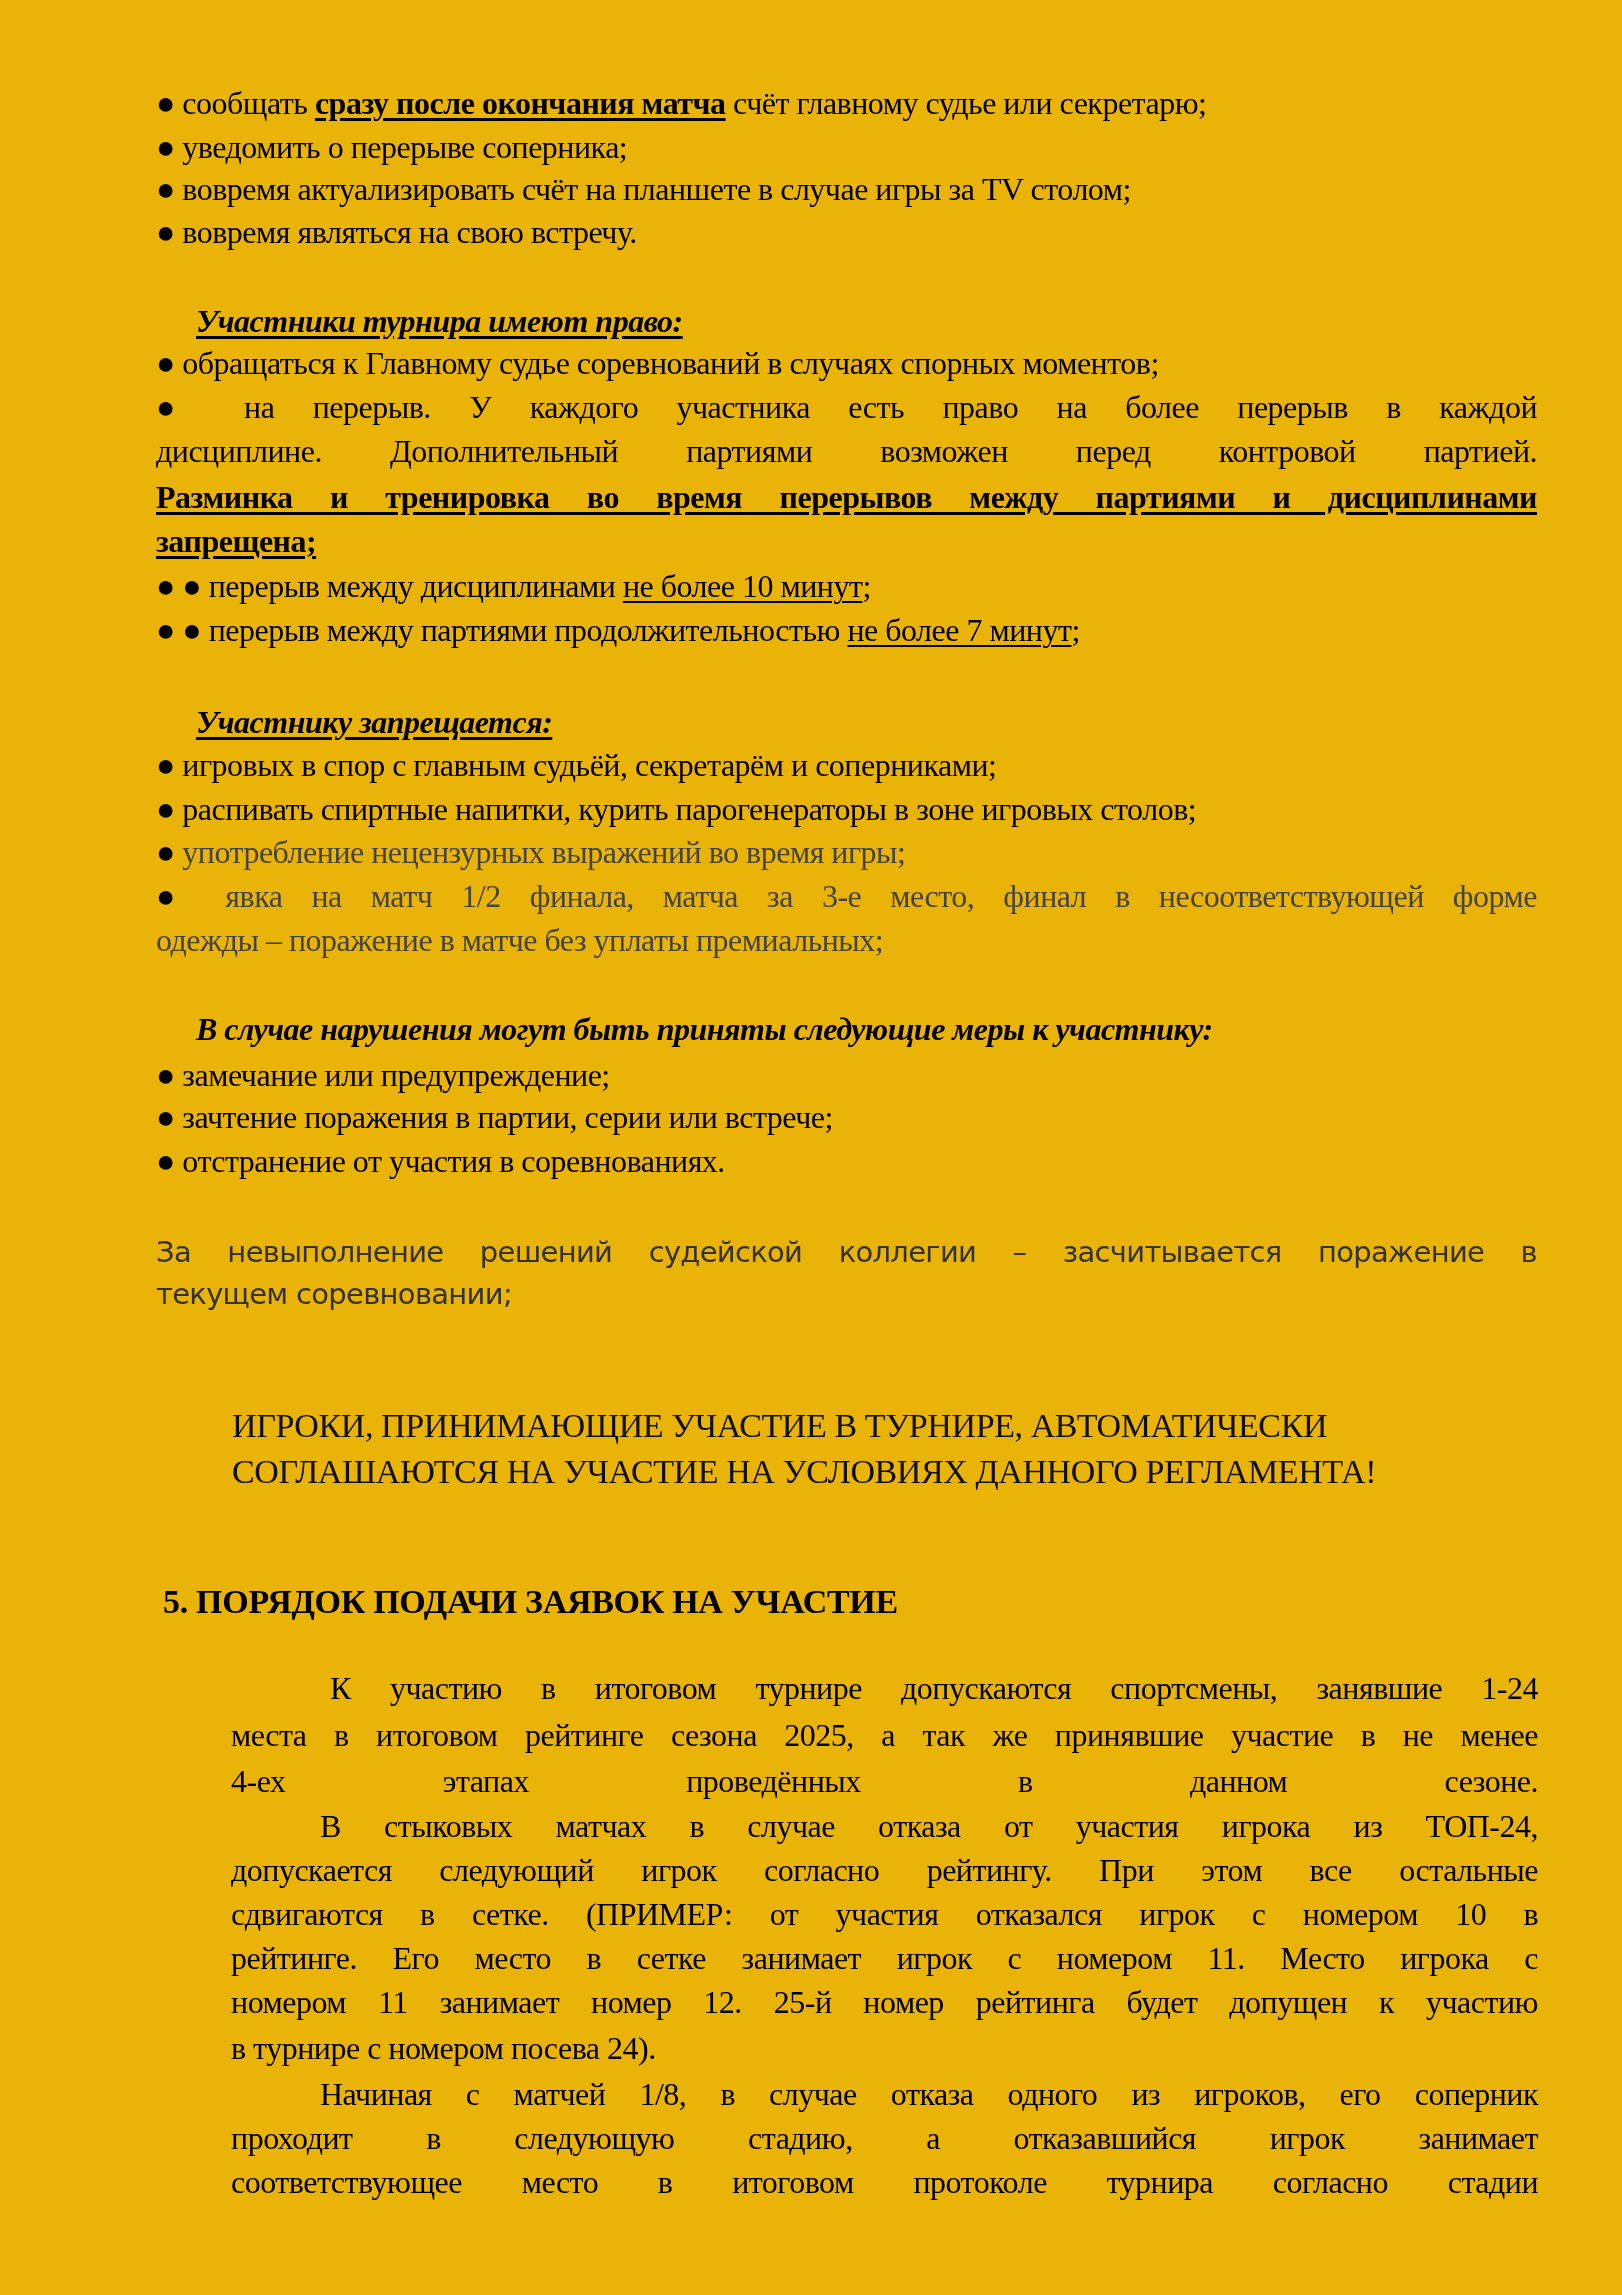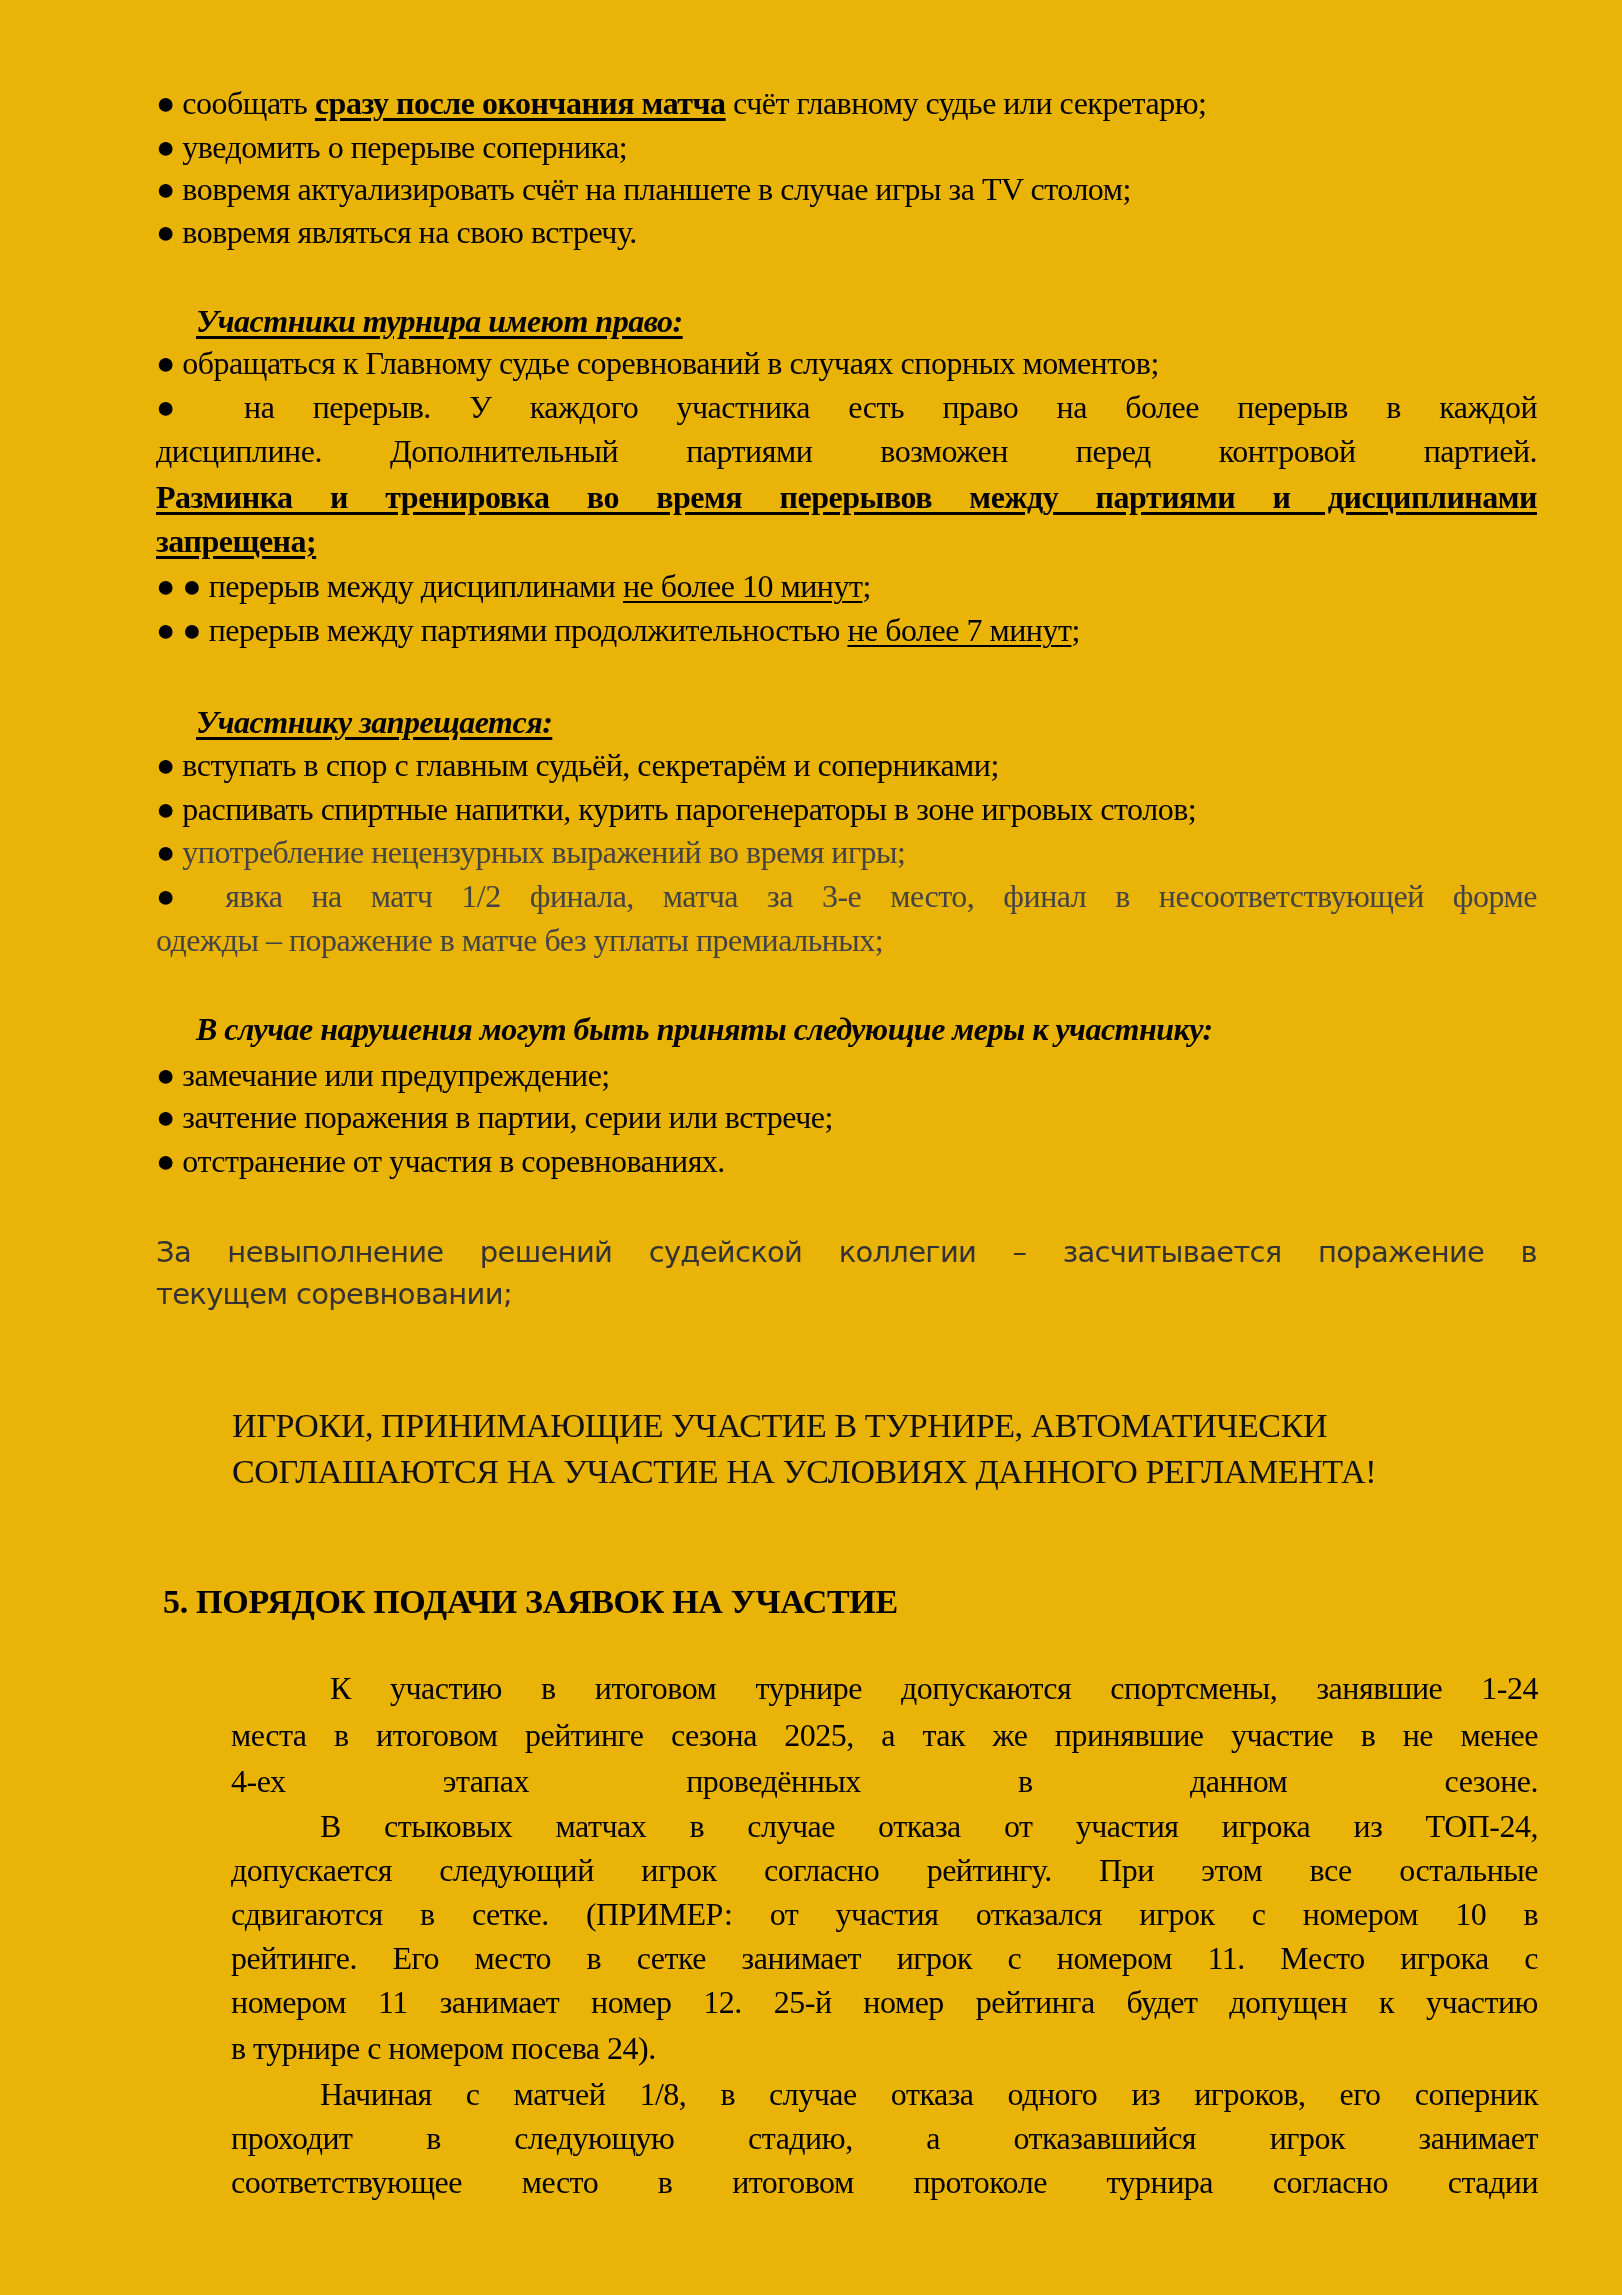--- a/index.html
+++ b/index.html
@@ -91,21 +91,21 @@
   </div>
   <div class="ln" style="top:608px">
     <span>● ●</span><span> перерыв между партиями продолжительностью </span><span class="u-thin">не более 7 минут</span><span>;</span>
   </div>
 
   <div class="ln head-italic" style="top:700px">
     <span class="u">Участнику запрещается:</span>
   </div>
   <div class="ln" style="top:743px">
     <span>●</span>
-    <span>вступать в спор с главным судьёй, секретарём и соперниками;</span>
+    <span>игровых в спор с главным судьёй, секретарём и соперниками;</span>
   </div>
   <div class="ln" style="top:787px">
     <span>●</span>
     <span>распивать спиртные напитки, курить парогенераторы в зоне игровых столов;</span>
   </div>
   <div class="ln grey" style="top:830px">
     <span style="color:#000">●</span>
     <span>употребление нецензурных выражений во время игры;</span>
   </div>
   <div class="ln grey justify" style="top:874px">

